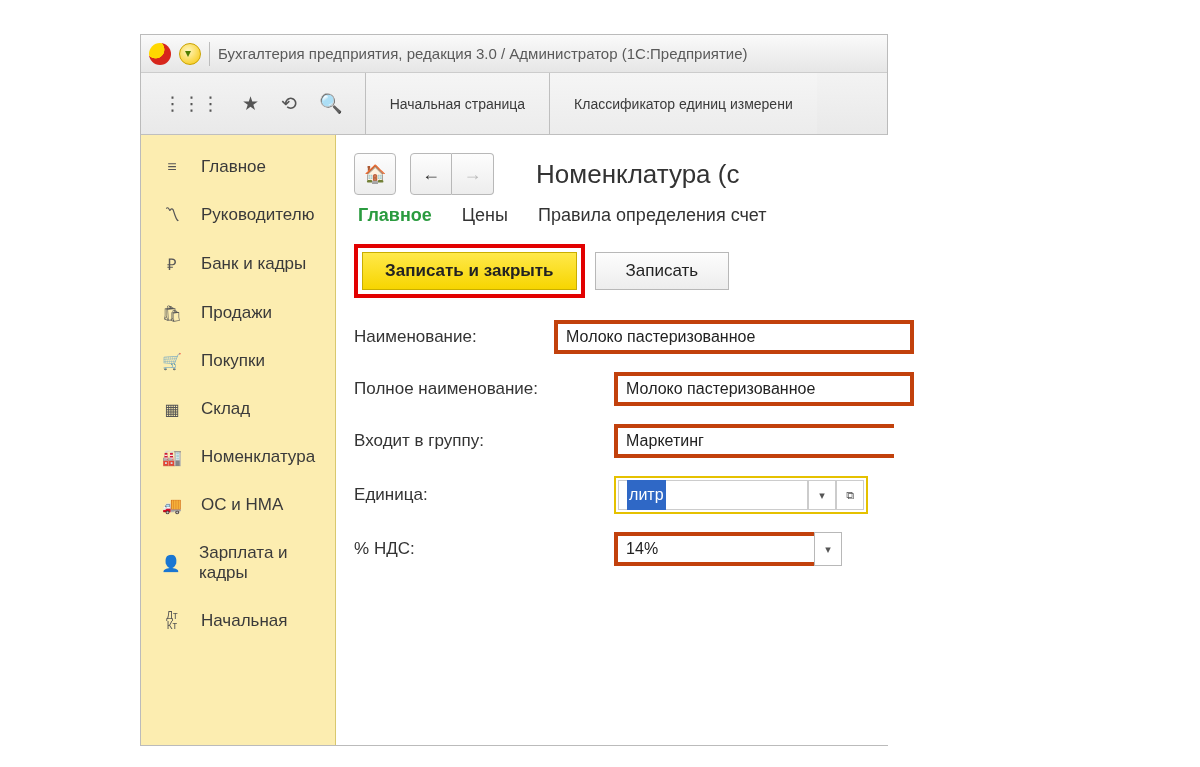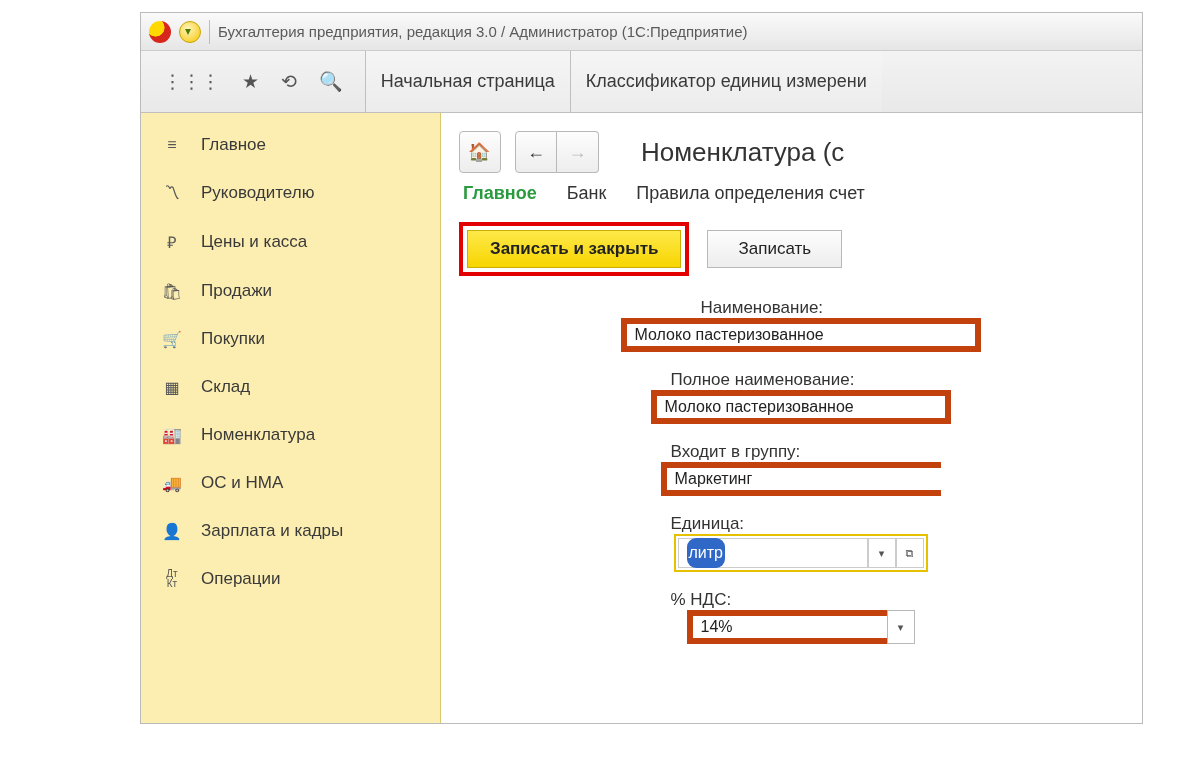--- a/index.html
+++ b/index.html
@@ -6,22 +6,22 @@
   body {
     font-family: Arial, sans-serif;
     font-size: 15px;
     background: #fff;
     color: #333;
     width: 1200px;
     height: 767px;
     overflow: hidden;
   }
   .outer-frame {
-    margin: 12px 0 0 140px;
-    width: 1003px;
+    margin: 34px 0 0 140px;
+    width: 748px;
     border: 1px solid #bbb;
     background: #3b82f6;
   }
   .titlebar {
     background: linear-gradient(#fafafa, #e6e6e6);
     border-bottom: 1px solid #ccc;
     height: 38px;
     display: flex;
     align-items: center;
     padding: 0 8px;
@@ -54,22 +54,22 @@
     align-items:stretch;
   }
   .tabbar-icons {
     display:flex; align-items:center; gap:22px;
     padding:0 22px;
   }
   .tbi { color:#555; font-size:19px; }
   .tabbar-tab {
     border-left:1px solid #bfbfbf;
     display:flex; align-items:center;
-    padding:0 15px;
-    font-size:18px; color:#3a3a3a;
+    padding:0 24px;
+    font-size:14px; color:#3a3a3a;
     background: linear-gradient(#f5f5f5,#ececec);
   }
   .content-row { display:flex; height: 610px; }
   .sidebar {
     width: 300px;
     background: #fcedb0;
     border-right: 1px solid #d9c86e;
     padding-top: 8px;
   }
   .side-item {
@@ -92,45 +92,45 @@
     display:flex; align-items:center; justify-content:center;
     font-size:18px; color:#333; cursor:pointer;
   }
   .btn-pair { display:flex; }
   .btn-pair .btn-square:first-child{border-radius:4px 0 0 4px;}
   .btn-pair .btn-square:last-child{border-left:none;border-radius:0 4px 4px 0; color:#bbb;}
   .page-title { font-size:26px; color:#333; margin-left:28px; }
   .subnav { display:flex; gap:30px; margin:10px 0 18px 4px; font-size:18px;}
   .subnav span { color:#333; }
   .subnav span.active { color:#2a9b3f; font-weight:bold; }
-  .action-row { display:flex; gap:18px; align-items:center; margin-bottom:22px;}
+  .action-row { display:flex; gap:10px; align-items:center; margin-bottom:22px;}
   .highlight-frame {
     border: 4px solid #e20000;
     padding:4px;
     display:inline-block;
   }
   .btn-yellow {
     background: linear-gradient(#ffe94a,#f7d500);
     border:1px solid #c9ae00;
     padding:8px 22px;
     font-size:17px; font-weight:bold; color:#222;
     cursor:pointer;
   }
   .btn-plain {
     background: linear-gradient(#fdfdfd,#ededed);
     border:1px solid #b8b8b8;
     padding:8px 30px;
     font-size:17px; color:#222; cursor:pointer;
   }
-  .form-row { display:flex; align-items:center; margin-bottom:18px; font-size:17px;flex-direction:column;}
+  .form-row { display:flex; align-items:center; margin-bottom:18px; font-size:17px;}
   .form-label { color:#333; }
   .lbl-w1 { width: 200px; }
   .lbl-w2 { width: 260px; }
   .input-box {
-    border:6px solid #c2410c;
+    border:4px solid #c2410c;
     background:#fff;
     height:34px; padding:4px 8px;
     font-size:16px; color:#222;
     display:flex; align-items:center;
   }
   .combo-box { display:flex; }
   .combo-box .input-box { border-right:none; }
   .combo-btn {
     width:28px; height:34px;
     border:1px solid #b8b8b8;
@@ -139,21 +139,21 @@
     font-size:11px; color:#555; cursor:pointer;
   }
   .combo-btn + .combo-btn { border-left:none; }
   .unit-wrapper {
     border:2px solid #e5c100;
     padding:2px;
     display:inline-flex;
   }
   .unit-wrapper .input-box { width:190px; height:30px; border:1px solid #ccc;}
   .unit-wrapper .combo-btn { height:30px; border:1px solid #ccc; }
-  .sel-text { background:#2f68c6; color:#fff; padding:6px 2px;border-radius:9px; }
+  .sel-text { background:#2f68c6; color:#fff; padding:6px 2px; }
 </style>
 </head>
 <body>
 
 <div class="outer-frame">
   <div class="titlebar">
     <span class="tb-icon logo"></span>
     <span class="tb-icon down"></span>
     <span class="titlebar-sep"></span>
     <span class="titlebar-text">Бухгалтерия предприятия, редакция 3.0 / Администратор   (1С:Предприятие)</span>
@@ -175,21 +175,21 @@
       <div class="side-item">
           <span class="side-icon">≡</span>
           <span>Главное</span>
         </div>
       <div class="side-item">
           <span class="side-icon">〽</span>
           <span>Руководителю</span>
         </div>
       <div class="side-item">
           <span class="side-icon">₽</span>
-          <span>Цены и касса</span>
+          <span>Банк и кадры</span>
         </div>
       <div class="side-item">
           <span class="side-icon">🛍</span>
           <span>Продажи</span>
         </div>
       <div class="side-item">
           <span class="side-icon">🛒</span>
           <span>Покупки</span>
         </div>
       <div class="side-item">
@@ -203,37 +203,37 @@
       <div class="side-item">
           <span class="side-icon">🚚</span>
           <span>ОС и НМА</span>
         </div>
       <div class="side-item">
           <span class="side-icon">👤</span>
           <span>Зарплата и кадры</span>
         </div>
       <div class="side-item">
           <span class="side-icon" style="font-size:10px;line-height:1;">Дт<br>Кт</span>
-          <span>Операции</span>
+          <span>Начальная</span>
         </div>
     </div>
 
     <div class="main">
       <div class="nav-btns">
         <div class="btn-square">🏠</div>
         <div class="btn-pair">
           <div class="btn-square">←</div>
           <div class="btn-square">→</div>
         </div>
         <span class="page-title">Номенклатура (с</span>
       </div>
 
       <div class="subnav">
         <span class="active">Главное</span>
-        <span>Банк</span>
+        <span>Цены</span>
         <span>Правила определения счет</span>
       </div>
 
       <div class="action-row">
         <div class="highlight-frame">
           <button class="btn-yellow">Записать и закрыть</button>
         </div>
         <button class="btn-plain">Записать</button>
       </div>
 

